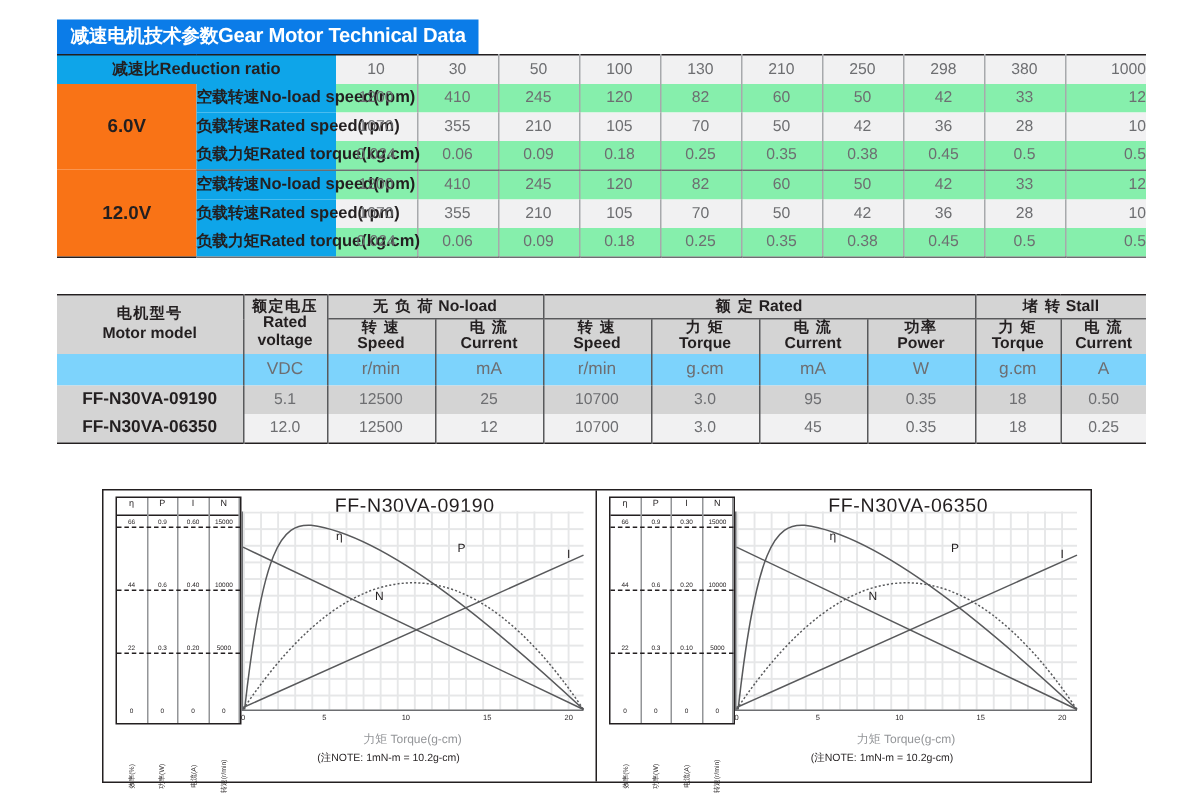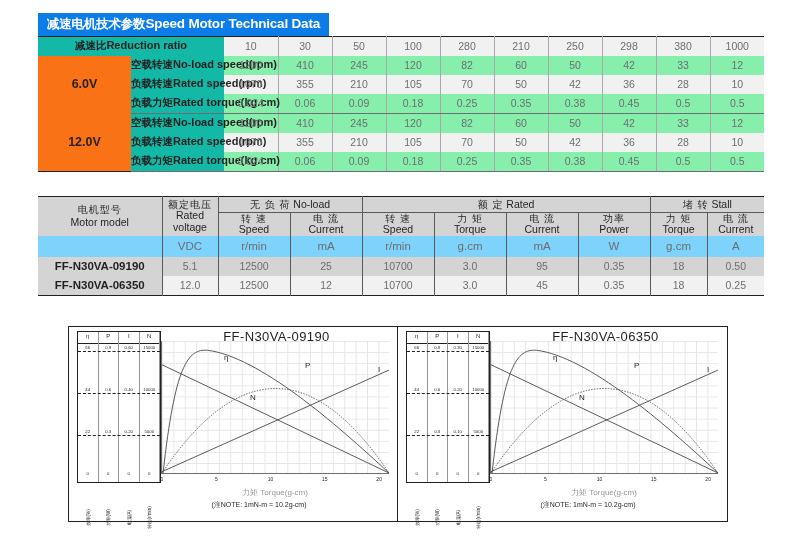--- a/index.html
+++ b/index.html
@@ -22,44 +22,44 @@
   
   table{border-collapse:collapse;table-layout:fixed;}
   td,th{padding:0;margin:0;font-weight:normal;}
 
   
   #gear-table{width:726px;border-top:1px solid #231f20;border-bottom:1.6px solid #231f20;}
   #gear-table td{
     height:19px;font-size:10.5px;text-align:center;color:#6d6e71;
     border-right:1px solid #a7a9ac;
   }
-  #gear-table td:last-child{border-right:none;}
+  #gear-table td:last-child{border-right:none;text-align:right;}
   #gear-table td.volt{
     width:48px;color:#231f20;font-weight:bold;font-size:12.5px;
     background:#f97316;border-right:none;
   }
   #gear-table td.rowlab{
     width:186px;text-align:center;color:#231f20;font-weight:bold;font-size:11px;
-    background:#14b8a6;border-right:none;white-space:nowrap;
+    background:#0ea5e9;border-right:none;white-space:nowrap;
   }
   #gear-table td.rowlab .cn{font-size:10.5px;}
   #gear-table tr.odd td.val{background:#86efac;}
   #gear-table tr.even td.val{background:#f1f1f2;}
   #gear-table tr.head td.val{background:#f1f1f2;}
   #gear-table tr.grp-end td{border-bottom:1px solid #6d6e71;}
 
   
   #motor-table{width:726px;border-top:1px solid #231f20;border-bottom:1.6px solid #231f20;}
   #motor-table td{
     text-align:center;font-size:10.5px;color:#6d6e71;
     border-right:1px solid #58595b;
   }
   #motor-table td:last-child{border-right:none;}
   #motor-table td.hd{
-    color:#231f20;font-weight:normal;background:#d4d4d4;font-size:10px;line-height:1.12;
+    color:#231f20;font-weight:bold;background:#d4d4d4;font-size:10px;line-height:1.12;
   }
   #motor-table td.hd .cn{letter-spacing:1px;font-size:10px;}
   #motor-table td.hd .en{font-size:10.5px;}
   #motor-table td.grouphd{border-bottom:1px solid #58595b;}
   #motor-table td.model{
     background:#d4d4d4;color:#231f20;font-weight:bold;font-size:11.5px;
     border-right:1px solid #58595b;
   }
   #motor-table td.unit{background:#7dd3fc;font-size:11.5px;height:21px;}
   #motor-table tr.r1 td.val{background:#d4d4d4;}
@@ -115,31 +115,31 @@
   }
   .dash-line{position:absolute;left:0;width:100%;height:0;border-top:1px dashed #231f20;}
 </style>
 </head>
 <body>
 
 <div class="page">
 
   <div style="position:absolute;left:38px;top:13px;">
     <div class="banner">
-      <span class="cn">减速电机技术参数</span><span class="en">Speed Motor Technical Data</span>
+      <span class="cn">减速电机技术参数</span><span class="en">Gear Motor Technical Data</span>
     </div>
     <table id="gear-table">
       <tbody>
           <tr class="head">
             <td class="rowlab" colspan="2"><span class="cn">减速比</span><span class="en">Reduction ratio</span></td>
             <td class="val">10</td>
             <td class="val">30</td>
             <td class="val">50</td>
             <td class="val">100</td>
-            <td class="val">280</td>
+            <td class="val">130</td>
             <td class="val">210</td>
             <td class="val">250</td>
             <td class="val">298</td>
             <td class="val">380</td>
             <td class="val">1000</td>
           </tr>
           <tr class="odd">
             <td class="volt" rowspan="3">6.0V</td>
             <td class="rowlab"><span class="cn">空载转速</span><span class="en">No-load speed(rpm)</span></td>
             <td class="val">1200</td>

